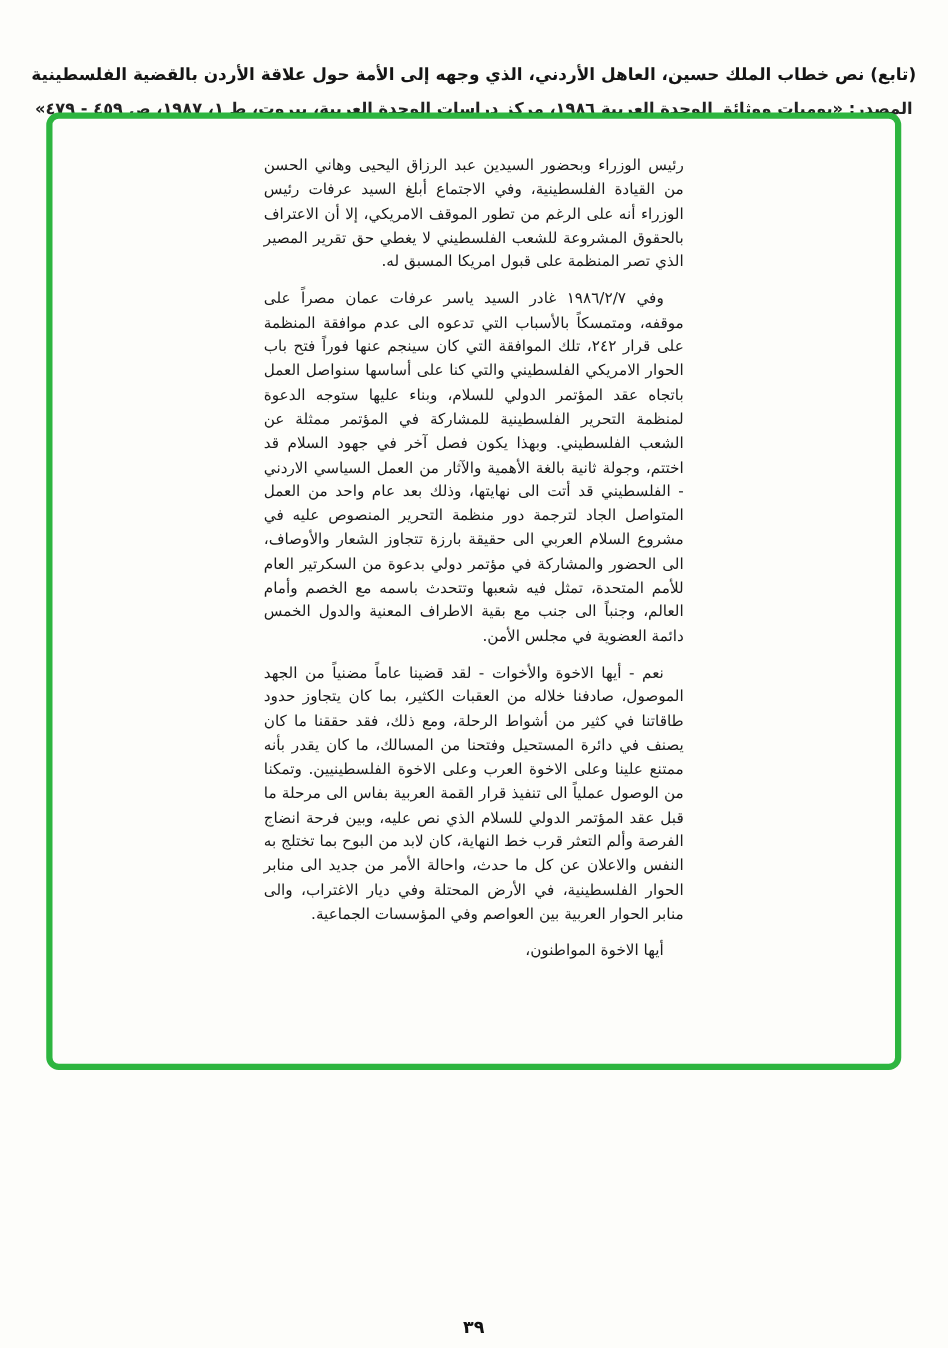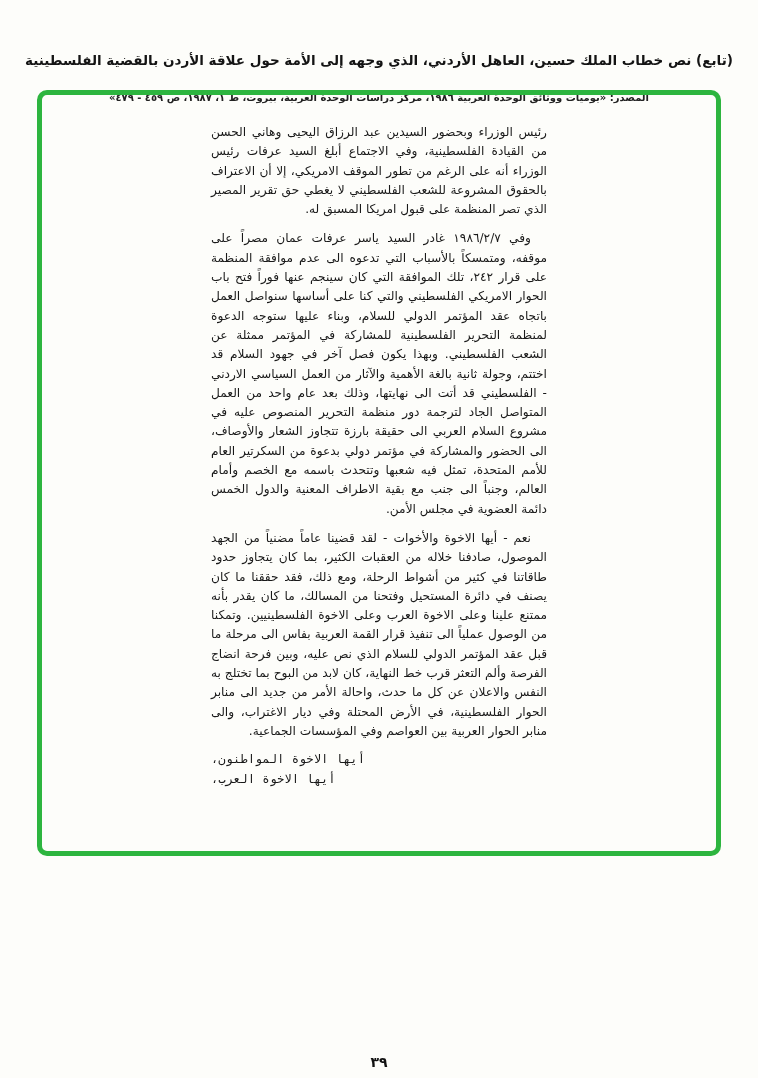--- a/index.html
+++ b/index.html
@@ -19,22 +19,22 @@
     font-weight: bold;
     font-size: 13.5px;
     padding-top: 52px;
     white-space: nowrap;
     letter-spacing: 0;
   }
   .doc-source {
     direction: rtl;
     text-align: center;
     font-weight: bold;
-    font-size: 10px;
-    margin-top: 24px;
+    font-size: 13px;
+    margin-top: 12px;
     white-space: nowrap;
     color: #222;
   }
   .content-frame {
     position: absolute;
     top: 90px;
     left: 37px;
     width: 684px;
     height: 766px;
     border: 5px solid #2db53f;
@@ -49,25 +49,24 @@
     font-size: 12.2px;
     line-height: 19.3px;
     text-align: justify;
     text-justify: inter-word;
     color: #191919;
   }
   .para { margin-bottom: 10px; }
   .para.indented { text-indent: 16px; }
   .closing-block { margin-top: 4px; }
   .closing-block p {
-    text-align: left;
+    text-align: right;
     text-indent: 16px;
     margin: 0;
     line-height: 19.3px;
-    font-family: Liberation Mono, monospace;
   }
   .page-number {
     position: absolute;
     top: 1054px;
     left: 0;
     right: 0;
     text-align: center;
     font-weight: bold;
     font-size: 14px;
     color: #111;
@@ -85,19 +84,18 @@
   <div class="text-column">
 
     <p class="para">رئيس الوزراء وبحضور السيدين عبد الرزاق اليحيى وهاني الحسن من القيادة الفلسطينية، وفي الاجتماع أبلغ السيد عرفات رئيس الوزراء أنه على الرغم من تطور الموقف الامريكي، إلا أن الاعتراف بالحقوق المشروعة للشعب الفلسطيني لا يغطي حق تقرير المصير الذي تصر المنظمة على قبول امريكا المسبق له.</p>
 
     <p class="para indented">وفي ١٩٨٦/٢/٧ غادر السيد ياسر عرفات عمان مصراً على موقفه، ومتمسكاً بالأسباب التي تدعوه الى عدم موافقة المنظمة على قرار ٢٤٢، تلك الموافقة التي كان سينجم عنها فوراً فتح باب الحوار الامريكي الفلسطيني والتي كنا على أساسها سنواصل العمل باتجاه عقد المؤتمر الدولي للسلام، وبناء عليها ستوجه الدعوة لمنظمة التحرير الفلسطينية للمشاركة في المؤتمر ممثلة عن الشعب الفلسطيني. وبهذا يكون فصل آخر في جهود السلام قد اختتم، وجولة ثانية بالغة الأهمية والآثار من العمل السياسي الاردني - الفلسطيني قد أتت الى نهايتها، وذلك بعد عام واحد من العمل المتواصل الجاد لترجمة دور منظمة التحرير المنصوص عليه في مشروع السلام العربي الى حقيقة بارزة تتجاوز الشعار والأوصاف، الى الحضور والمشاركة في مؤتمر دولي بدعوة من السكرتير العام للأمم المتحدة، تمثل فيه شعبها وتتحدث باسمه مع الخصم وأمام العالم، وجنباً الى جنب مع بقية الاطراف المعنية والدول الخمس دائمة العضوية في مجلس الأمن.</p>
 
     <p class="para indented">نعم - أيها الاخوة والأخوات - لقد قضينا عاماً مضنياً من الجهد الموصول، صادفنا خلاله من العقبات الكثير، بما كان يتجاوز حدود طاقاتنا في كثير من أشواط الرحلة، ومع ذلك، فقد حققنا ما كان يصنف في دائرة المستحيل وفتحنا من المسالك، ما كان يقدر بأنه ممتنع علينا وعلى الاخوة العرب وعلى الاخوة الفلسطينيين. وتمكنا من الوصول عملياً الى تنفيذ قرار القمة العربية بفاس الى مرحلة ما قبل عقد المؤتمر الدولي للسلام الذي نص عليه، وبين فرحة انضاج الفرصة وألم التعثر قرب خط النهاية، كان لابد من البوح بما تختلج به النفس والاعلان عن كل ما حدث، واحالة الأمر من جديد الى منابر الحوار الفلسطينية، في الأرض المحتلة وفي ديار الاغتراب، والى منابر الحوار العربية بين العواصم وفي المؤسسات الجماعية.</p>
 
     <div class="closing-block">
       <p>أيها الاخوة المواطنون،</p>
-      <p>أيها الاخوة العرب،</p>
     </div>
 
   </div>
 </div>
 
 <div class="page-number">٣٩</div>
 
 </body></html>

